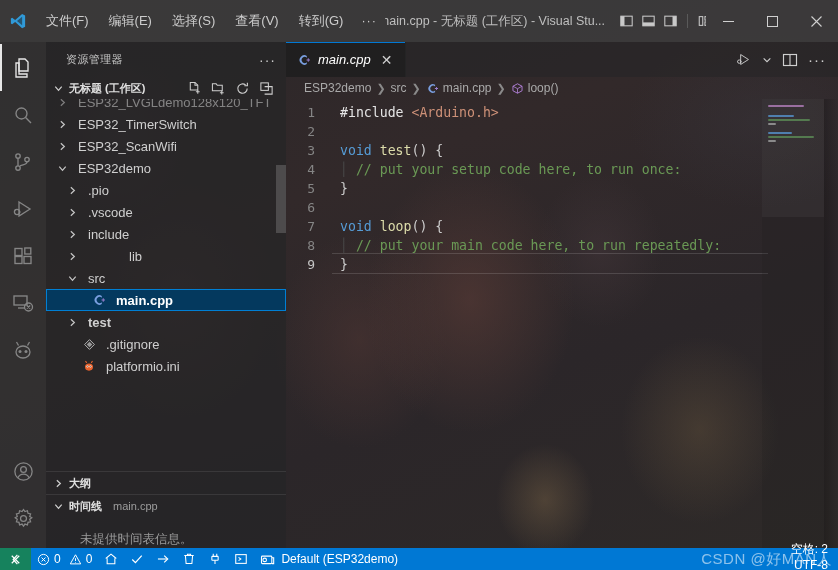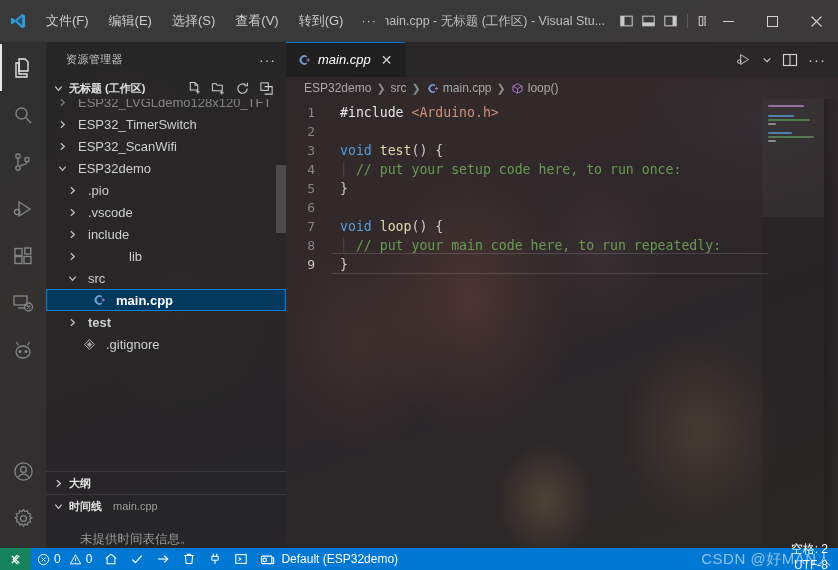--- a/index.html
+++ b/index.html
@@ -485,20 +485,34 @@
             </div>
             <div class="row" style="padding-left: 18px;">
               <span class="twisty"></span>
               <span class="fico">
                 <svg width="13" height="13" viewBox="0 0 16 16">
                   <path d="M8 2 L14 8 L8 14 L2 8 Z" fill="none" stroke="#b8b8b8" stroke-width="1.2"></path>
                   <path d="M8 4.6 L11.4 8 L8 11.4 L4.6 8 Z" fill="#9a9a9a"></path>
                 </svg>
               </span>
               <span class="lbl">.gitignore</span>
+            </div>
+            <div class="row" style="padding-left: 18px;">
+              <span class="twisty"></span>
+              <span class="fico">
+                <svg width="14" height="14" viewBox="0 0 16 16">
+                  <path d="M5.4 4.4 L4 2.2 M10.6 4.4 L12 2.2" stroke="#e8622c" stroke-width="1.2" fill="none"></path>
+                  <ellipse cx="8" cy="9.2" rx="4.6" ry="4.1" fill="#e8622c"></ellipse>
+                  <circle cx="6.3" cy="8.6" r="1.2" fill="#fff"></circle>
+                  <circle cx="9.7" cy="8.6" r="1.2" fill="#fff"></circle>
+                  <circle cx="6.3" cy="8.6" r="0.55" fill="#333"></circle>
+                  <circle cx="9.7" cy="8.6" r="0.55" fill="#333"></circle>
+                </svg>
+              </span>
+              <span class="lbl">platformio.ini</span>
             </div>
           </div>
         <div class="sb-scrollbar" style="top:66px;height:68px;"></div>
       </div>
 
       <div class="panel-sep"></div>
       <div class="section-header">
         <span class="chev">
           <svg width="11" height="11" viewBox="0 0 12 12" fill="none" stroke="#d0d0d0" stroke-width="1.35">
               <path d="M4.2 2.5 L8 6 L4.2 9.5"></path>

